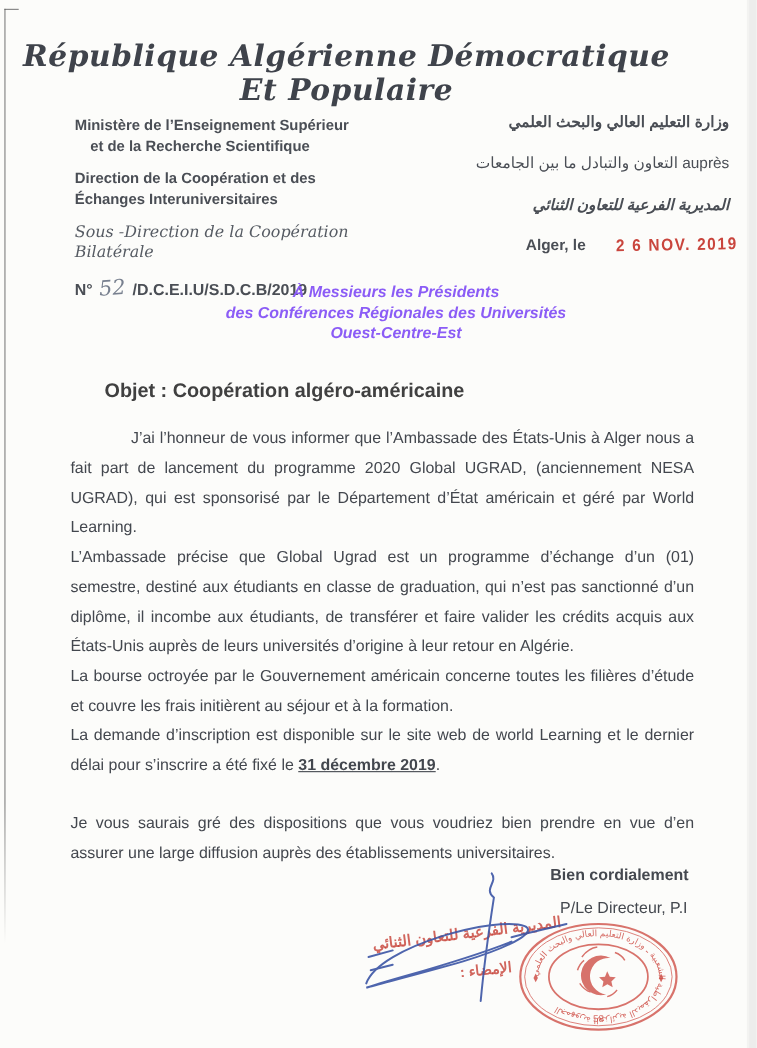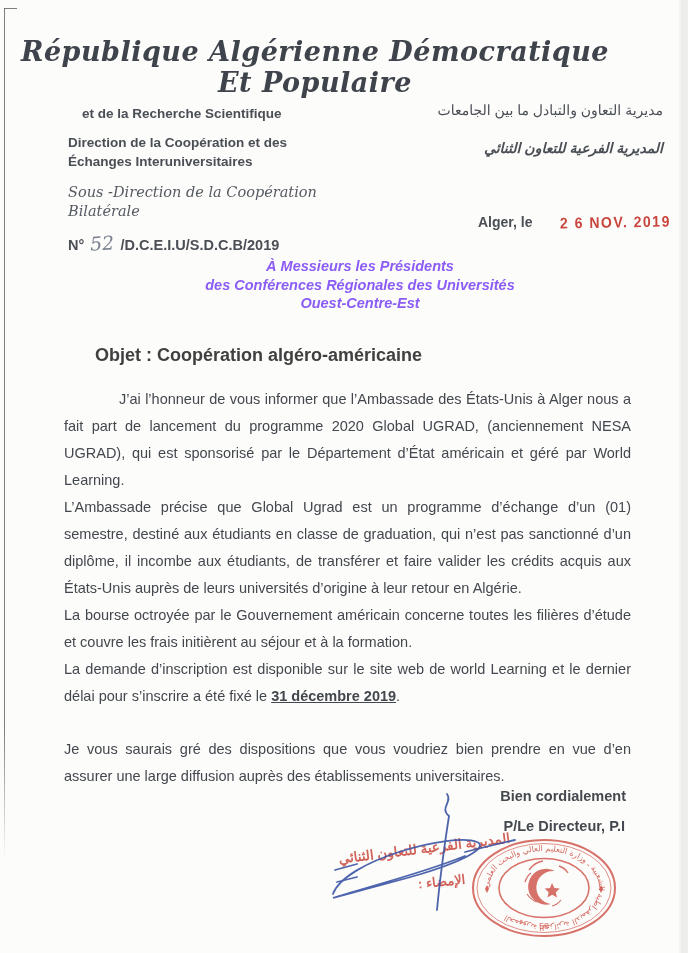--- a/index.html
+++ b/index.html
@@ -56,21 +56,21 @@
   
   .body-text{position:absolute;left:64px;top:386px;width:567px;font-size:14.5px;line-height:27px;
     text-align:justify;color:#43474e;}
   .body-text p{margin:0;}
   .body-text p.indent{text-indent:55px;}
   .body-text p.closing{margin-top:26px;}
   .deadline{font-weight:bold;text-decoration:underline;}
 
   
   .farewell{position:absolute;right:62px;top:788px;font-size:14.5px;font-weight:bold;color:#44484f;}
-  .director{position:absolute;right:63px;top:818px;font-size:14.5px;font-weight:bold;color:#44484f;}
+  .director{position:absolute;right:63px;top:818px;font-size:14.5px;font-weight:normal;color:#44484f;}
 
   
   .seal-svg{position:absolute;left:455px;top:832px;z-index:1;}
   .box-stamp-line1{position:absolute;left:338px;top:840px;z-index:2;direction:rtl;
     font-size:13.5px;font-weight:bold;color:rgba(198,62,52,.8);transform:rotate(-7deg);white-space:nowrap;}
   .box-stamp-line2{position:absolute;left:418px;top:874px;z-index:2;direction:rtl;
     font-size:13px;font-weight:bold;color:rgba(198,62,52,.8);transform:rotate(-6deg);white-space:nowrap;}
   .signature-svg{position:absolute;left:325px;top:782px;z-index:3;}
 </style>
 </head>
@@ -81,33 +81,35 @@
   <div class="scan-left-line"></div>
   <div class="scan-top-tick"></div>
   <div class="scan-right-band"></div>
   <div class="scan-right-line"></div>
 
   <div class="header">
     <div class="fr-title">République Algérienne Démocratique Et Populaire</div>
   </div>
 
   <div class="sender-left">
+    <div>Ministère de l’Enseignement Supérieur</div>
     <div class="line2">et de la Recherche Scientifique</div>
     <div class="group2">Direction de la Coopération et des</div>
     <div>Échanges Interuniversitaires</div>
     <div class="sous-dir-fr">Sous -Direction de la Coopération Bilatérale</div>
     <div class="ref-line">
       <span>N°</span>
       <span class="ref-handwritten">52</span>
       <span>/D.C.E.I.U/S.D.C.B/2019</span>
     </div>
   </div>
 
   <div class="sender-right">
-    <div class="ar2">مديرية التعاون والتبادل ما بين الجامعات</div>
+    <div class="ar1">وزارة التعليم العالي والبحث العلمي</div>
+    <div class="ar2">auprès التعاون والتبادل ما بين الجامعات</div>
     <div class="ar3">المديرية الفرعية للتعاون الثنائي</div>
   </div>
 
   <div class="place-date">
     <span>Alger, le</span>
     <span class="date-stamp">2 6 NOV. 2019</span>
   </div>
 
   <div class="addressee">
     <div>À Messieurs les Présidents</div>

